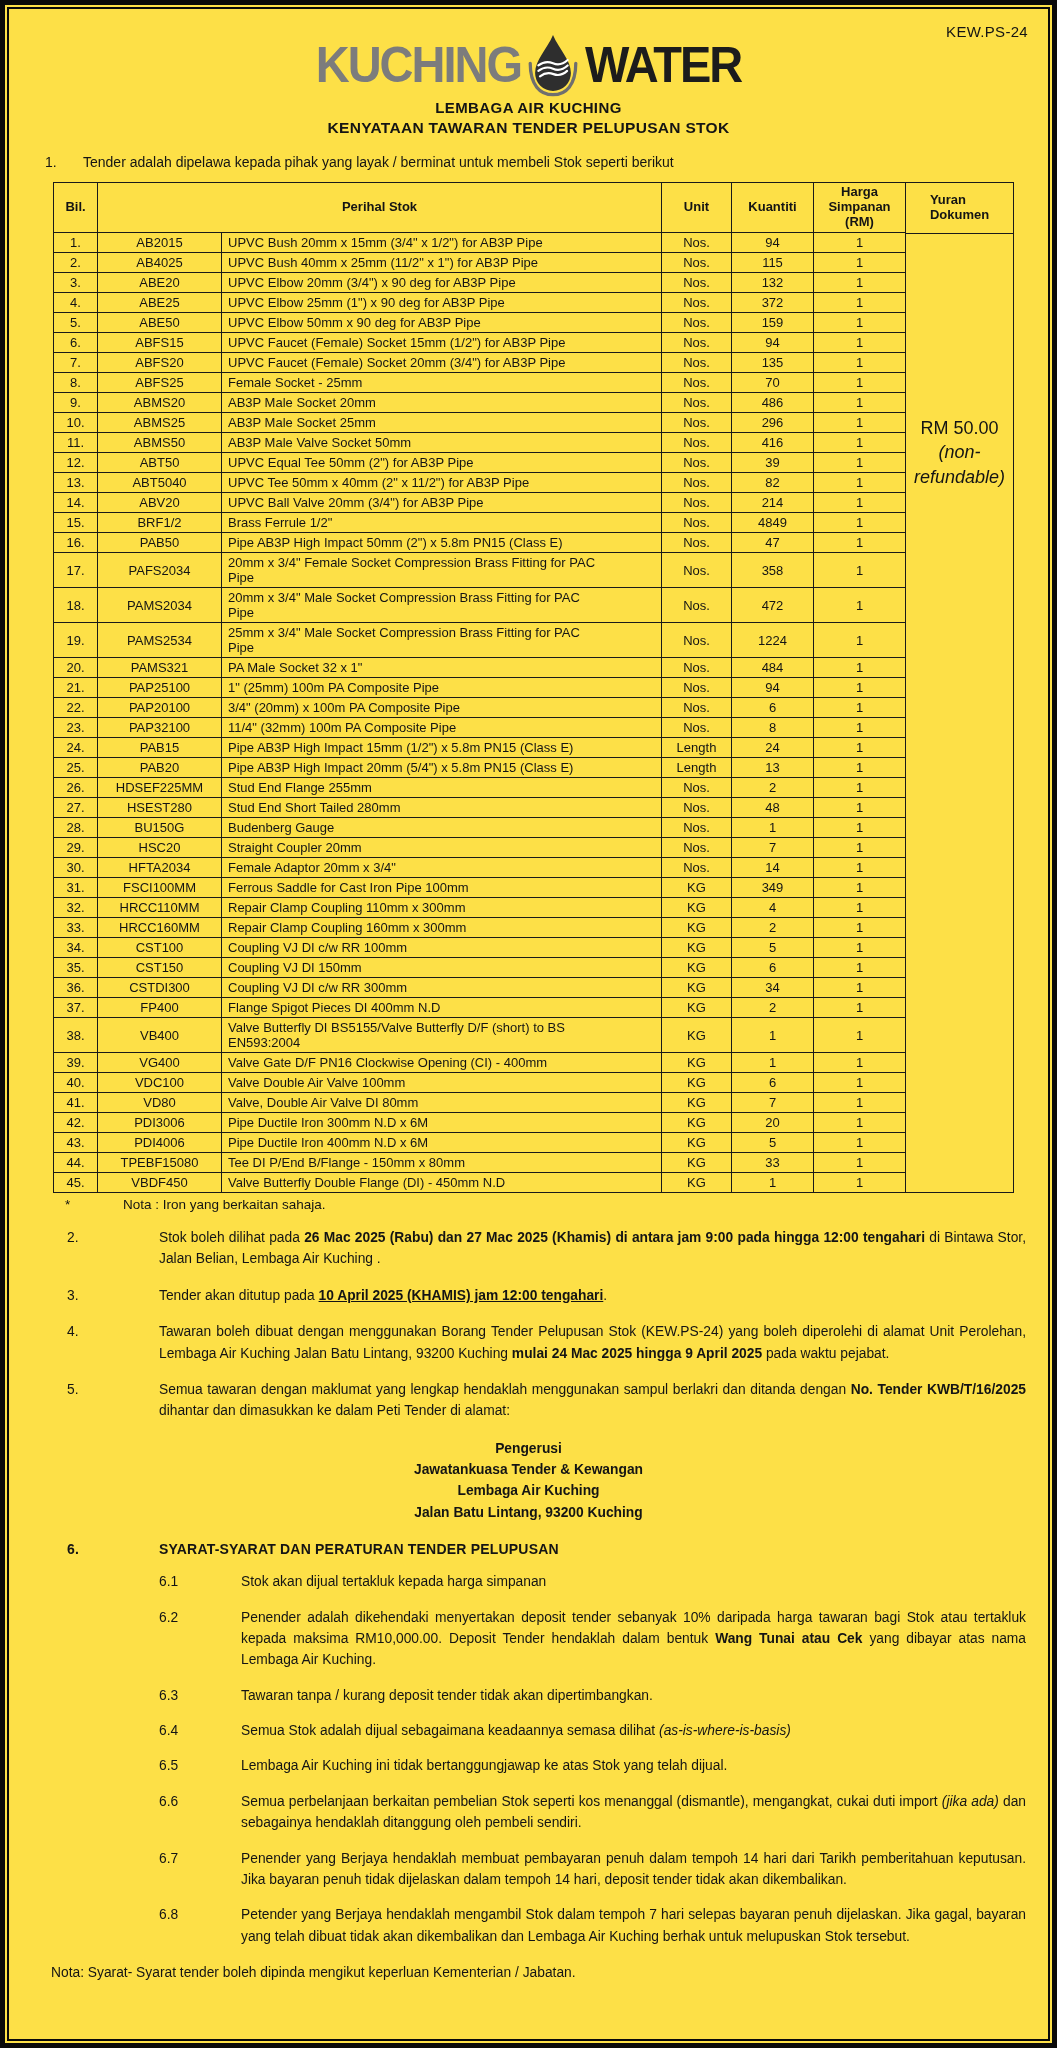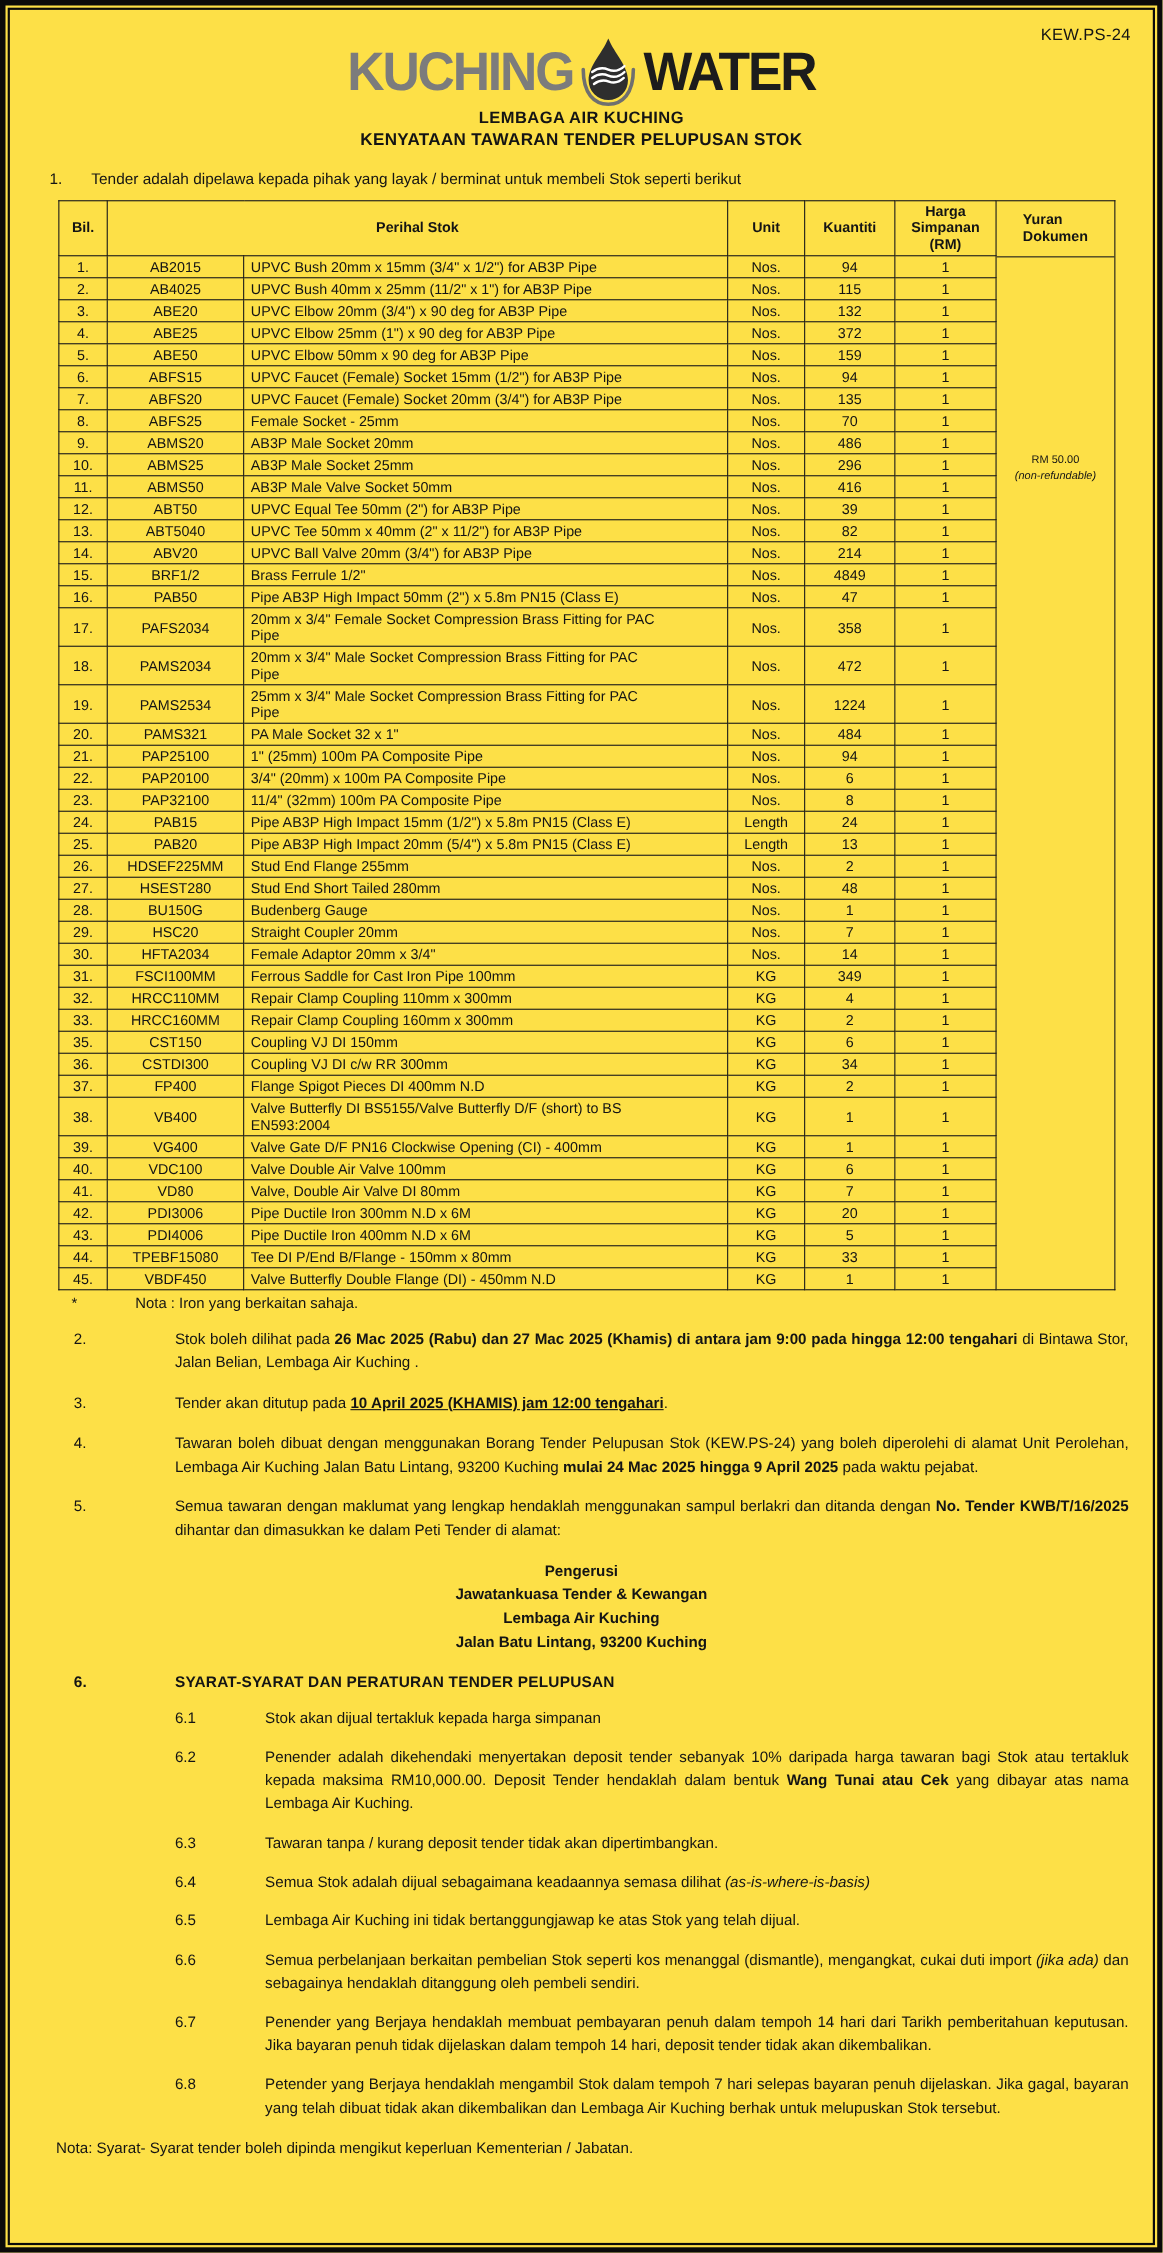--- a/index.html
+++ b/index.html
@@ -37,21 +37,21 @@
   col.c-bil  { width: 44px; }  col.c-code { width: 124px; }
   col.c-desc { width: 440px; } col.c-unit { width: 70px; }
   col.c-qty  { width: 82px; }  col.c-harga{ width: 92px; }
   td.cell-bil, td.cell-code, td.cell-unit, td.cell-qty { text-align: center; }
   td.cell-harga { text-align: center; vertical-align: top; }
   td.cell-desc { white-space: pre-line; }
   .yuran-col { width: 108px; border: 1.5px solid #1a1a1a; border-left: none; display: flex; flex-direction: column; }
   .yuran-head { height: 51px; border-bottom: 1.5px solid #1a1a1a; display: flex; align-items: center; justify-content: center;
                 font-size: 13px; font-weight: bold; text-align: left; white-space: pre-line; line-height: 1.15; }
   .yuran-body { flex: 1; position: relative; }
-  .yuran-fee { position: absolute; top: 19%; left: 0; width: 100%; text-align: center; font-size: 10px; line-height: 1.35; }
+  .yuran-fee { position: absolute; top: 19%; left: 0; width: 100%; text-align: center; font-size: 18px; line-height: 1.35; }
   .yuran-fee .fee-note { font-style: italic; }
   
   .footnote { display: flex; margin: 4px 0 0 30px; font-size: 13.5px; }
   .footnote .mark { width: 70px; flex: 0 0 70px; padding-left: 12px; }
   .clause { display: flex; margin: 15px 0 0 44px; font-size: 13.8px; line-height: 1.55; }
   .clause .num { width: 92px; flex: 0 0 92px; }
   .clause .txt { flex: 1; text-align: justify; padding-right: 8px; }
   .b { font-weight: bold; }
   .i { font-style: italic; }
   .u { text-decoration: underline; }
@@ -408,20 +408,28 @@
 
             <tr>
               <td class="cell-bil">33.</td>
               <td class="cell-code">HRCC160MM</td>
               <td class="cell-desc">Repair Clamp Coupling 160mm x 300mm</td>
               <td class="cell-unit">KG</td>
               <td class="cell-qty">2</td>
               <td class="cell-harga">1</td>
             </tr>
 
+            <tr>
+              <td class="cell-bil">34.</td>
+              <td class="cell-code">CST100</td>
+              <td class="cell-desc">Coupling VJ DI c/w RR 100mm</td>
+              <td class="cell-unit">KG</td>
+              <td class="cell-qty">5</td>
+              <td class="cell-harga">1</td>
+            </tr>
 
             <tr>
               <td class="cell-bil">35.</td>
               <td class="cell-code">CST150</td>
               <td class="cell-desc">Coupling VJ DI 150mm</td>
               <td class="cell-unit">KG</td>
               <td class="cell-qty">6</td>
               <td class="cell-harga">1</td>
             </tr>
 

